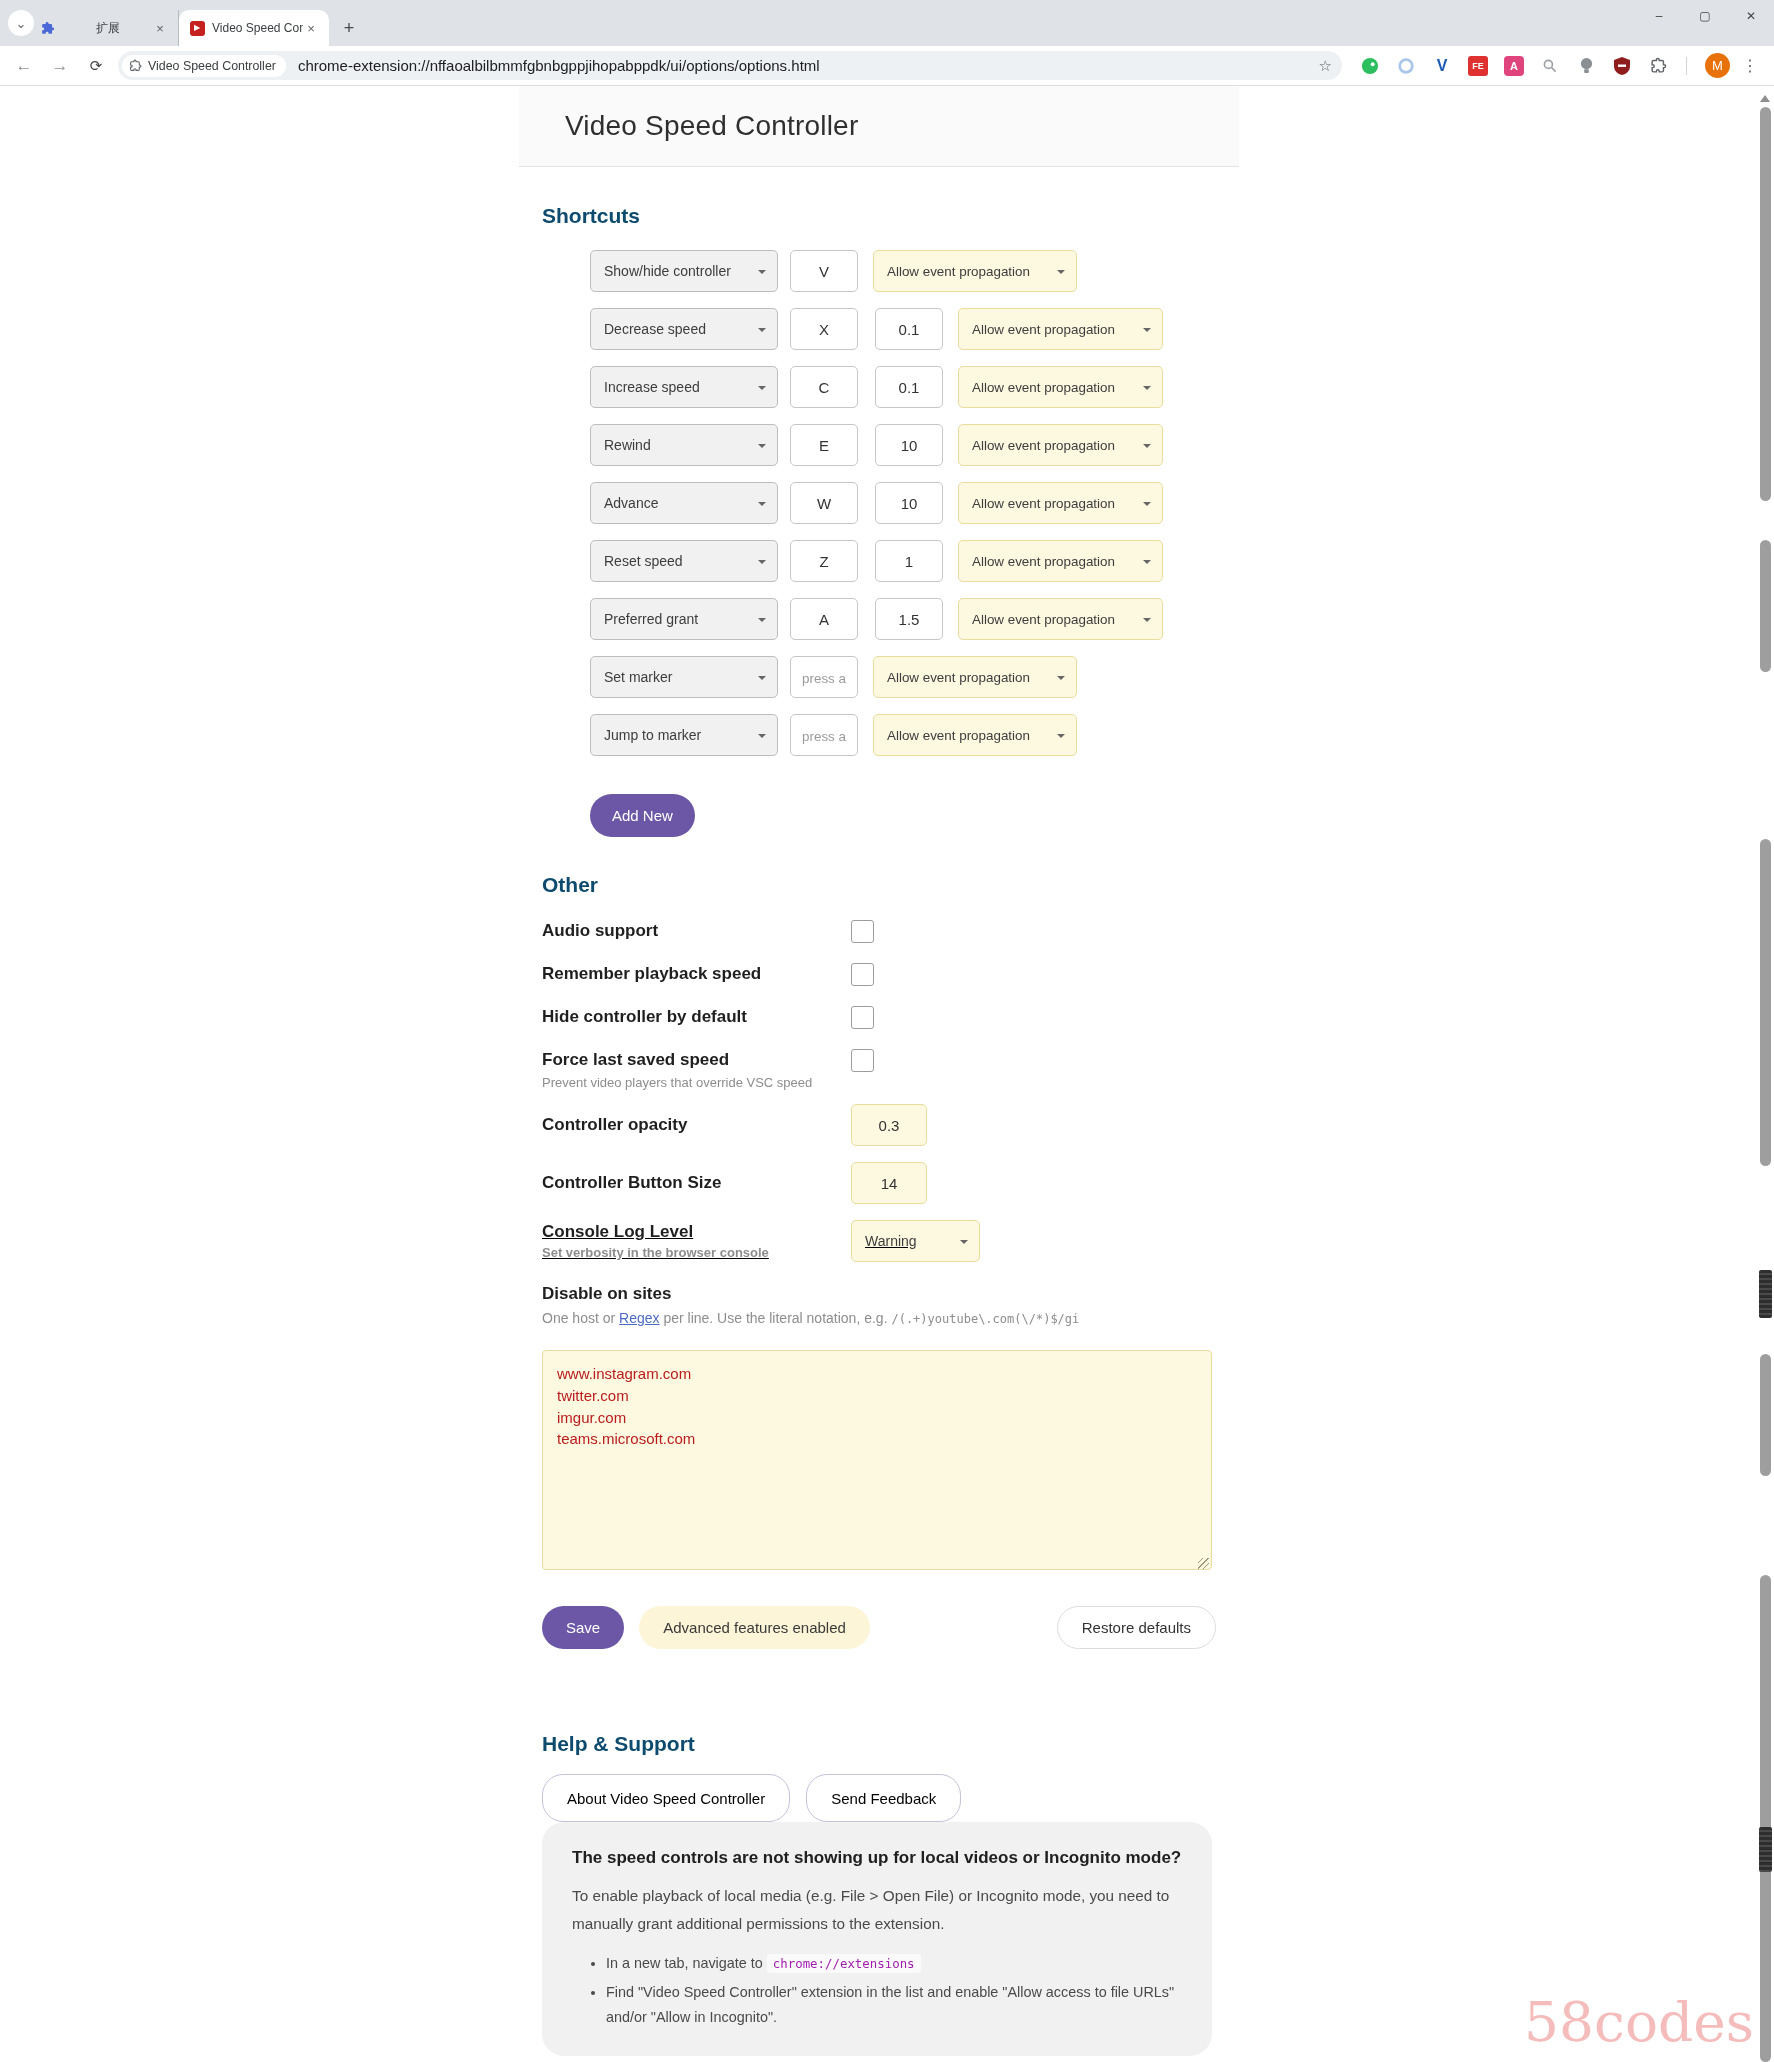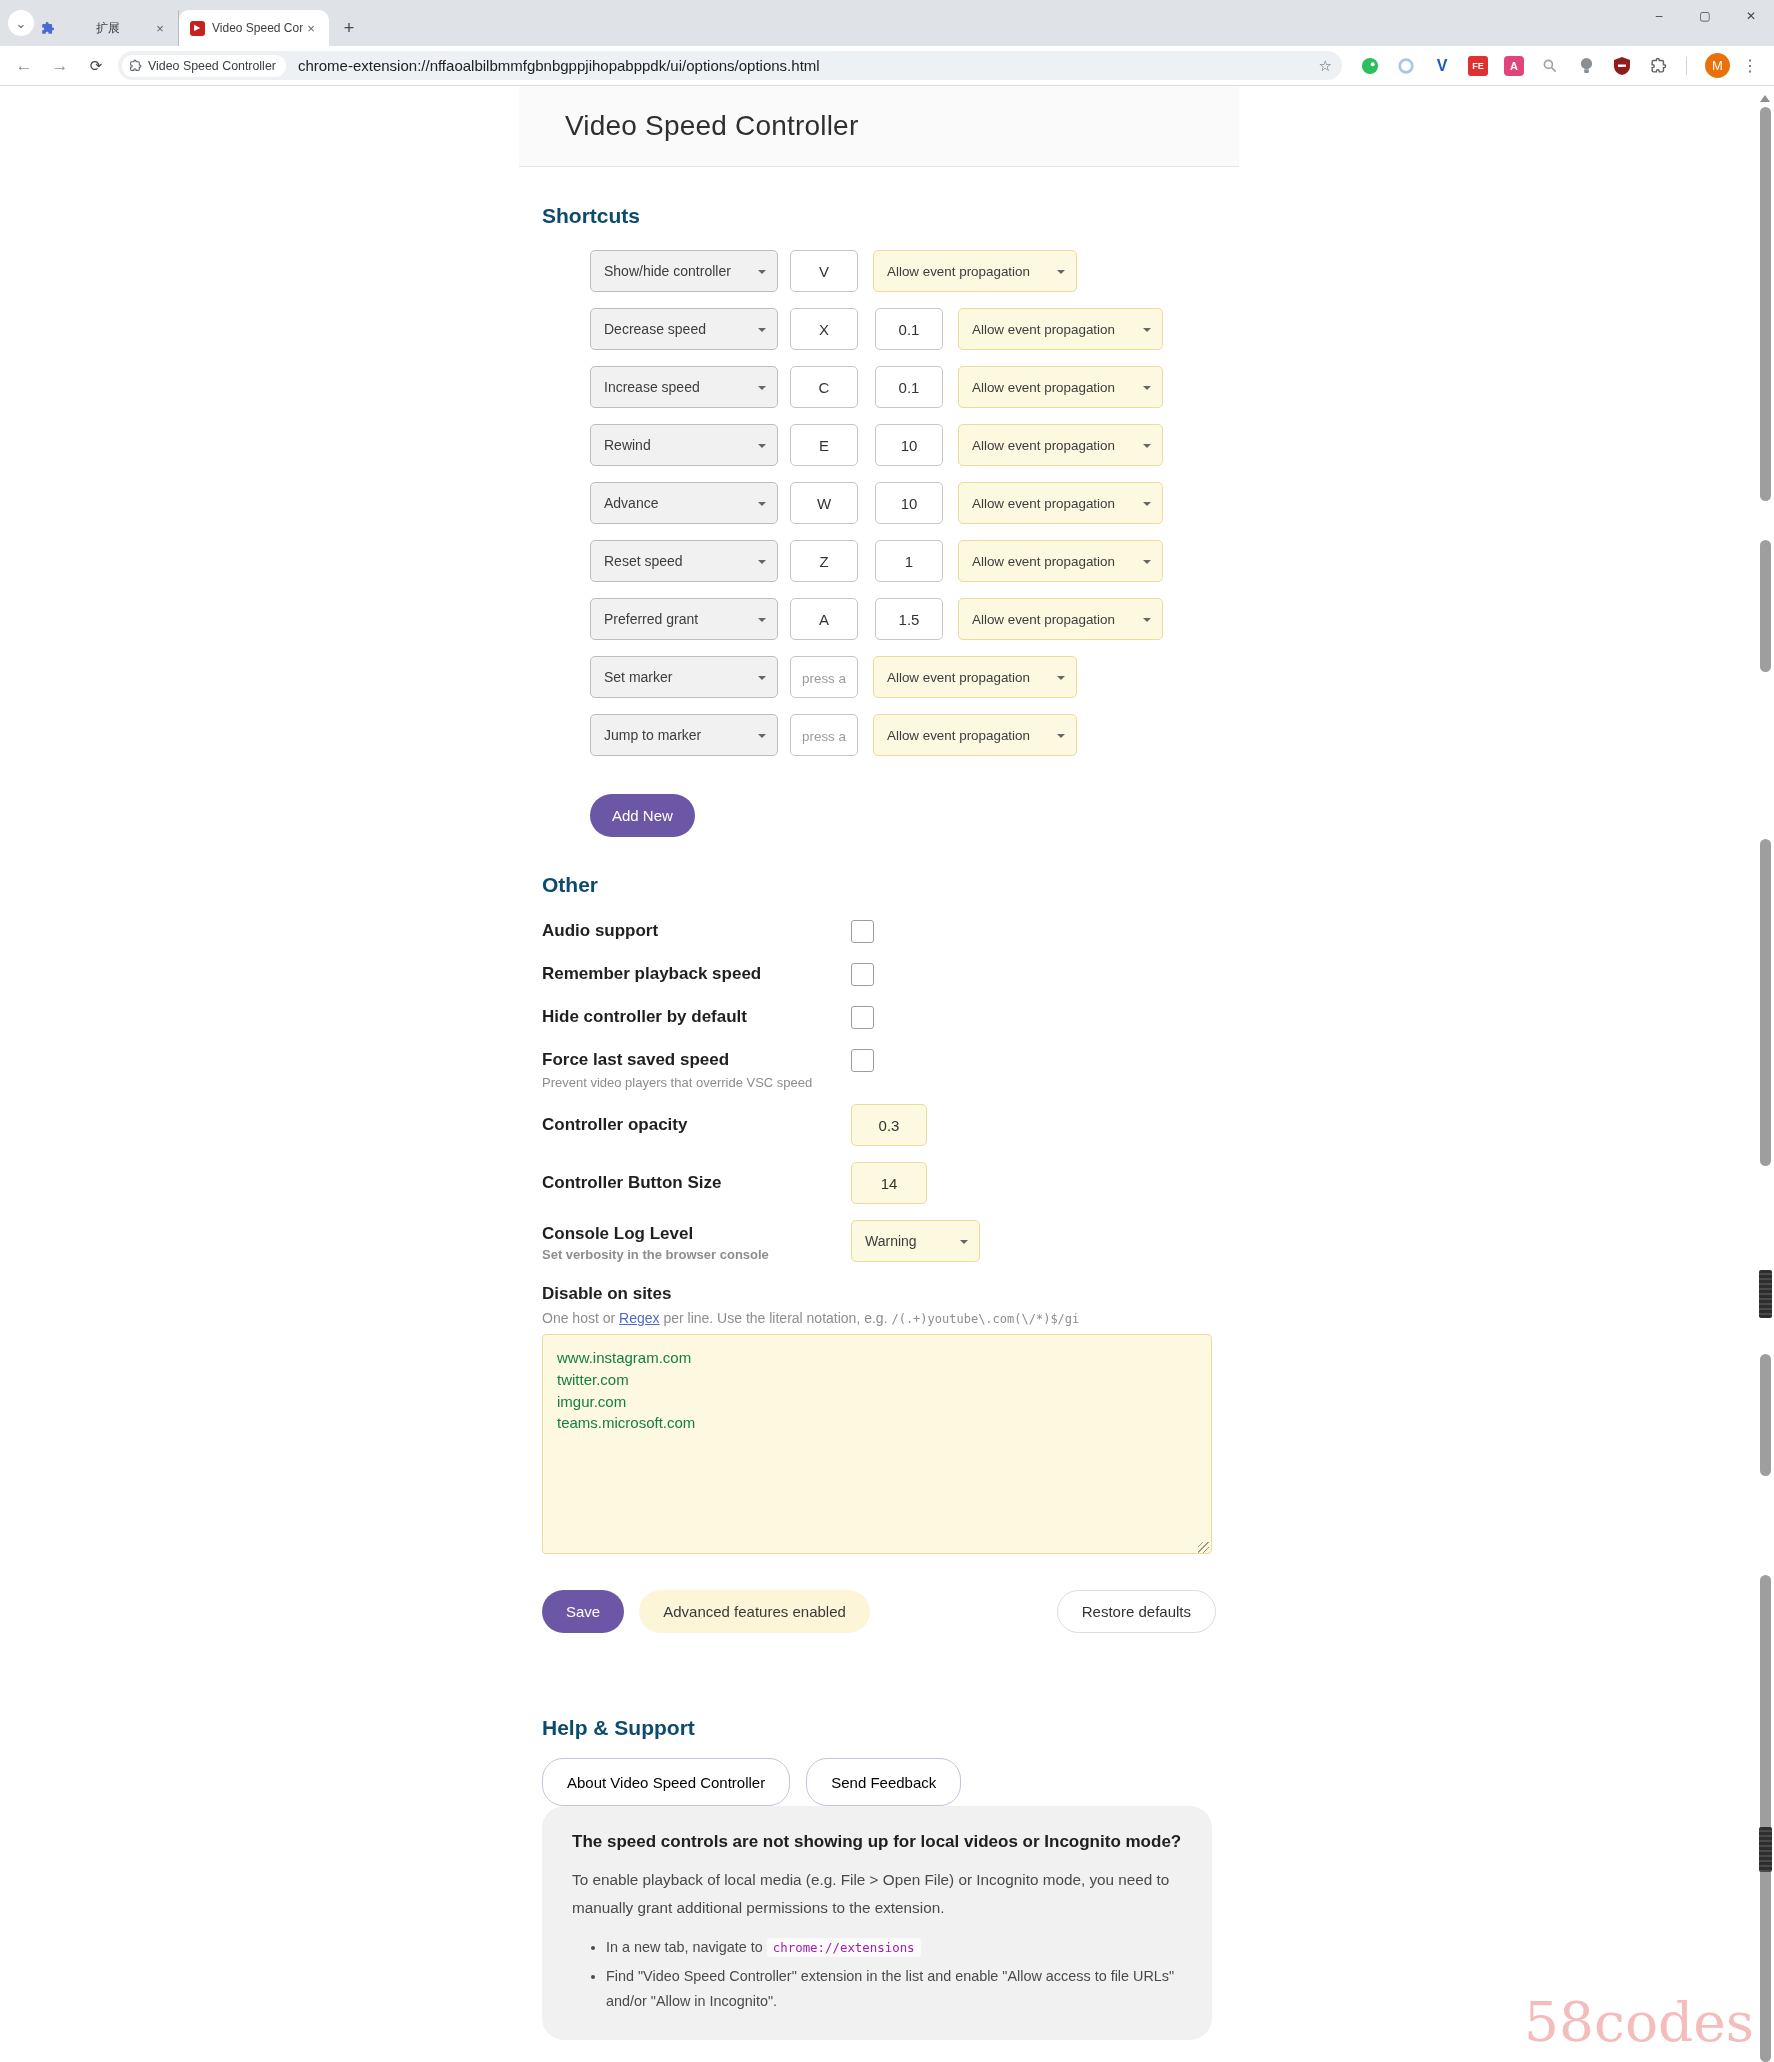--- a/index.html
+++ b/index.html
@@ -68,29 +68,29 @@
 
   .h-other { margin-top:36px; }
   .toggle-row { display:flex; align-items:center; margin-top:19px; height:24px; }
   .toggle-row:first-of-type { margin-top:22px; }
   .opt-label { flex:0 0 309px; font-size:17px; font-weight:700; color:#1f1f1f; }
   .checkbox { width:23px; height:23px; border:1.5px solid #9d9d9d; border-radius:3px; background:#fff; cursor:pointer; }
   .sub-note { font-size:13px; color:#8d8d8d; margin-top:3px; }
   .num-row { display:flex; align-items:center; margin-top:16px; }
   .num-row.first { margin-top:14px; }
   .num-input { width:76px; height:42px; background:#fdf8e0; border:1px solid #e9dc9d; border-radius:5px; text-align:center; font-size:15px; color:#333; }
-  .log-row { display:flex; align-items:flex-end; margin-top:16px; }
+  .log-row { display:flex; align-items:center; margin-top:16px;text-decoration:underline; }
   .log-row .fakesel { width:129px; }
 
   .h-disable { font-size:17px; font-weight:700; color:#1f1f1f; margin-top:22px; }
   .hint { font-size:14px; color:#8d8d8d; margin-top:6px; }
   .hint a { color:#4d6bc6; }
   .hint code { font-family:"DejaVu Sans Mono",monospace; font-size:12px; color:#8d8d8d; }
-  .sites-area { width:670px; height:220px; margin-top:8px; background:#fdf8e0; border:1px solid #e9dc9d; border-radius:4px;
-    font-family:"Liberation Sans",sans-serif; font-size:15px; color:#15803d; padding:12px 14px; line-height:1.45; resize:none; position:relative; }
+  .sites-area { width:670px; height:220px; margin-top:24px; background:#fdf8e0; border:1px solid #e9dc9d; border-radius:4px;
+    font-family:"Liberation Sans",sans-serif; font-size:15px; color:#b91c1c; padding:12px 14px; line-height:1.45; resize:none; position:relative; }
   .area-wrap { position:relative; width:670px; }
   .resize-grip { position:absolute; right:3px; bottom:5px; width:11px; height:11px;
     background:repeating-linear-gradient(135deg, transparent 0 3px, #9a9a7a 3px 4px); pointer-events:none; }
 
   .actions { display:flex; align-items:center; margin-top:32px; }
   .save { height:43px; padding:0 24px; }
   .badge-adv { height:43px; display:flex; align-items:center; padding:0 24px; margin-left:15px; background:#fdf5d7; border-radius:22px; font-size:15px; color:#3a3a3a; }
   .btn-outline { background:#fff; border:1px solid #dcdcdc; border-radius:22px; height:43px; font-size:15px; color:#333; }
   .restore { margin-left:auto; padding:0 24px; }
 

